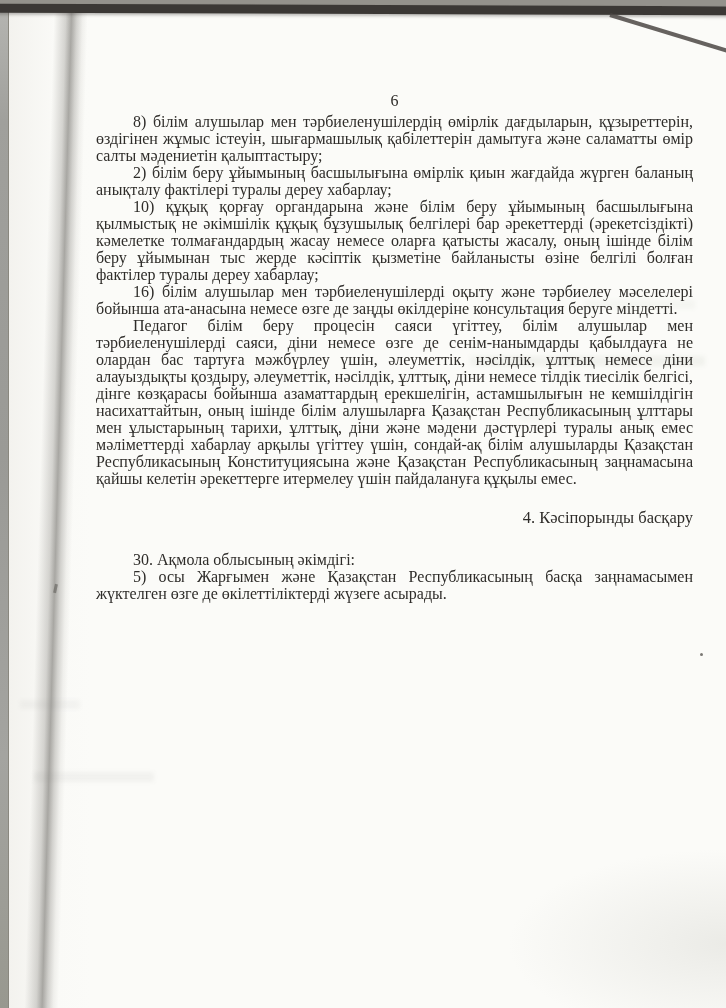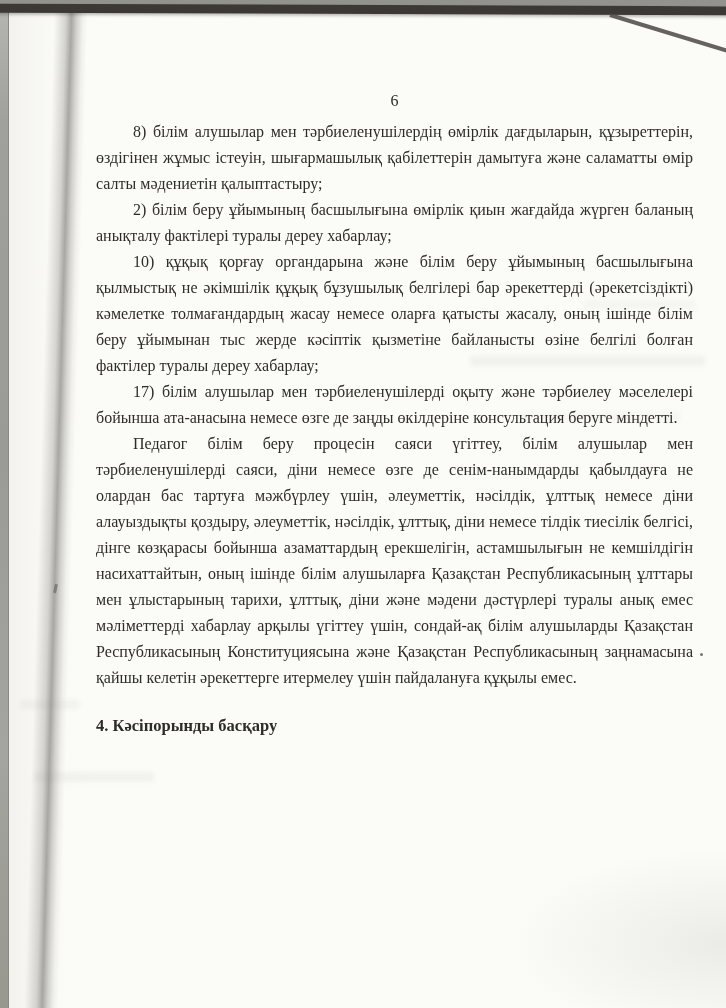--- a/index.html
+++ b/index.html
@@ -67,30 +67,30 @@
     z-index: 5;
     pointer-events: none;
   }
   .page-number {
     position: absolute; top: 92px; left: 96px; width: 597px;
     text-align: center;
     font-size: 16px;
     z-index: 2;
   }
   .text-col {
-    position: absolute; top: 119px; left: 96px; width: 597px;
+    position: absolute; top: 113px; left: 96px; width: 597px;
     font-size: 16px;
-    line-height: 26px;
+    line-height: 17px;
     text-align: justify;
     z-index: 2;
   }
   .para { text-indent: 37px; }
   .heading {
-    font-weight: bold;
-    text-align: left;
+    font-weight: normal;
+    text-align: right;
     text-indent: 0;
     margin: 22px 0 25px 0;
     font-size: 16.5px;
   }
   
   .bleed {
     position: absolute;
     background: rgba(135, 145, 125, 0.6);
     filter: blur(2px);
     opacity: 0.14;
@@ -130,23 +130,25 @@
 
   <div class="left-curve"></div>
   <div class="bottom-right-shade"></div>
 
   <div class="page-number">6</div>
 
   <div class="text-col">
       <div class="para">8) білім алушылар мен тәрбиеленушілердің өмірлік дағдыларын, құзыреттерін, өздігінен жұмыс істеуін, шығармашылық қабілеттерін дамытуға және саламатты өмір салты мәдениетін қалыптастыру;</div>
       <div class="para">2) білім беру ұйымының басшылығына өмірлік қиын жағдайда жүрген баланың анықталу фактілері туралы дереу хабарлау;</div>
       <div class="para">10) құқық қорғау органдарына және білім беру ұйымының басшылығына қылмыстық не әкімшілік құқық бұзушылық белгілері бар әрекеттерді (әрекетсіздікті) кәмелетке толмағандардың жасау немесе оларға қатысты жасалу, оның ішінде білім беру ұйымынан тыс жерде кәсіптік қызметіне байланысты өзіне белгілі болған фактілер туралы дереу хабарлау;</div>
-      <div class="para">17) білім алушылар мен тәрбиеленушілерді оқыту және тәрбиелеу мәселелері бойынша ата-анасына немесе өзге де заңды өкілдеріне консультация беруге міндетті.</div>
+      <div class="para">16) білім алушылар мен тәрбиеленушілерді оқыту және тәрбиелеу мәселелері бойынша ата-анасына немесе өзге де заңды өкілдеріне консультация беруге міндетті.</div>
       <div class="para">Педагог білім беру процесін саяси үгіттеу, білім алушылар мен тәрбиеленушілерді саяси, діни немесе өзге де сенім-нанымдарды қабылдауға не олардан бас тартуға мәжбүрлеу үшін, әлеуметтік, нәсілдік, ұлттық немесе діни алауыздықты қоздыру, әлеуметтік, нәсілдік, ұлттық, діни немесе тілдік тиесілік белгісі, дінге көзқарасы бойынша азаматтардың ерекшелігін, астамшылығын не кемшілдігін насихаттайтын, оның ішінде білім алушыларға Қазақстан Республикасының ұлттары мен ұлыстарының тарихи, ұлттық, діни және мәдени дәстүрлері туралы анық емес мәліметтерді хабарлау арқылы үгіттеу үшін, сондай-ақ білім алушыларды Қазақстан Республикасының Конституциясына және Қазақстан Республикасының заңнамасына қайшы келетін әрекеттерге итермелеу үшін пайдалануға құқылы емес.</div>
       <div class="heading">4. Кәсіпорынды басқару</div>
+      <div class="para">30. Ақмола облысының әкімдігі:</div>
+      <div class="para">5) осы Жарғымен және Қазақстан Республикасының басқа заңнамасымен жүктелген өзге де өкілеттіліктерді жүзеге асырады.</div>
     </div>
 
   <div class="bleed bleed-1"></div>
   <div class="bleed bleed-2"></div>
   <div class="bleed bleed-3"></div>
   <div class="bleed bleed-4"></div>
   <div class="bleed bleed-5"></div>
   <div class="tick-mark"></div>
   <div class="stray-dot"></div>
 

